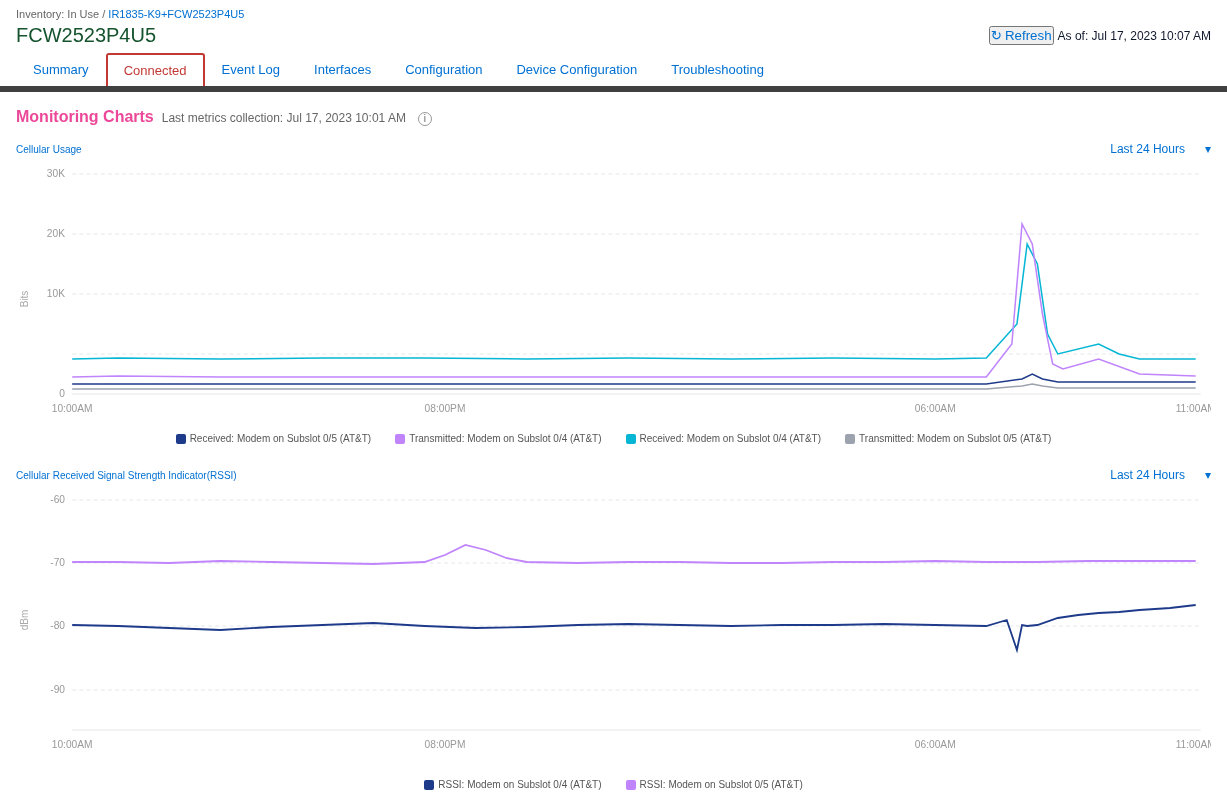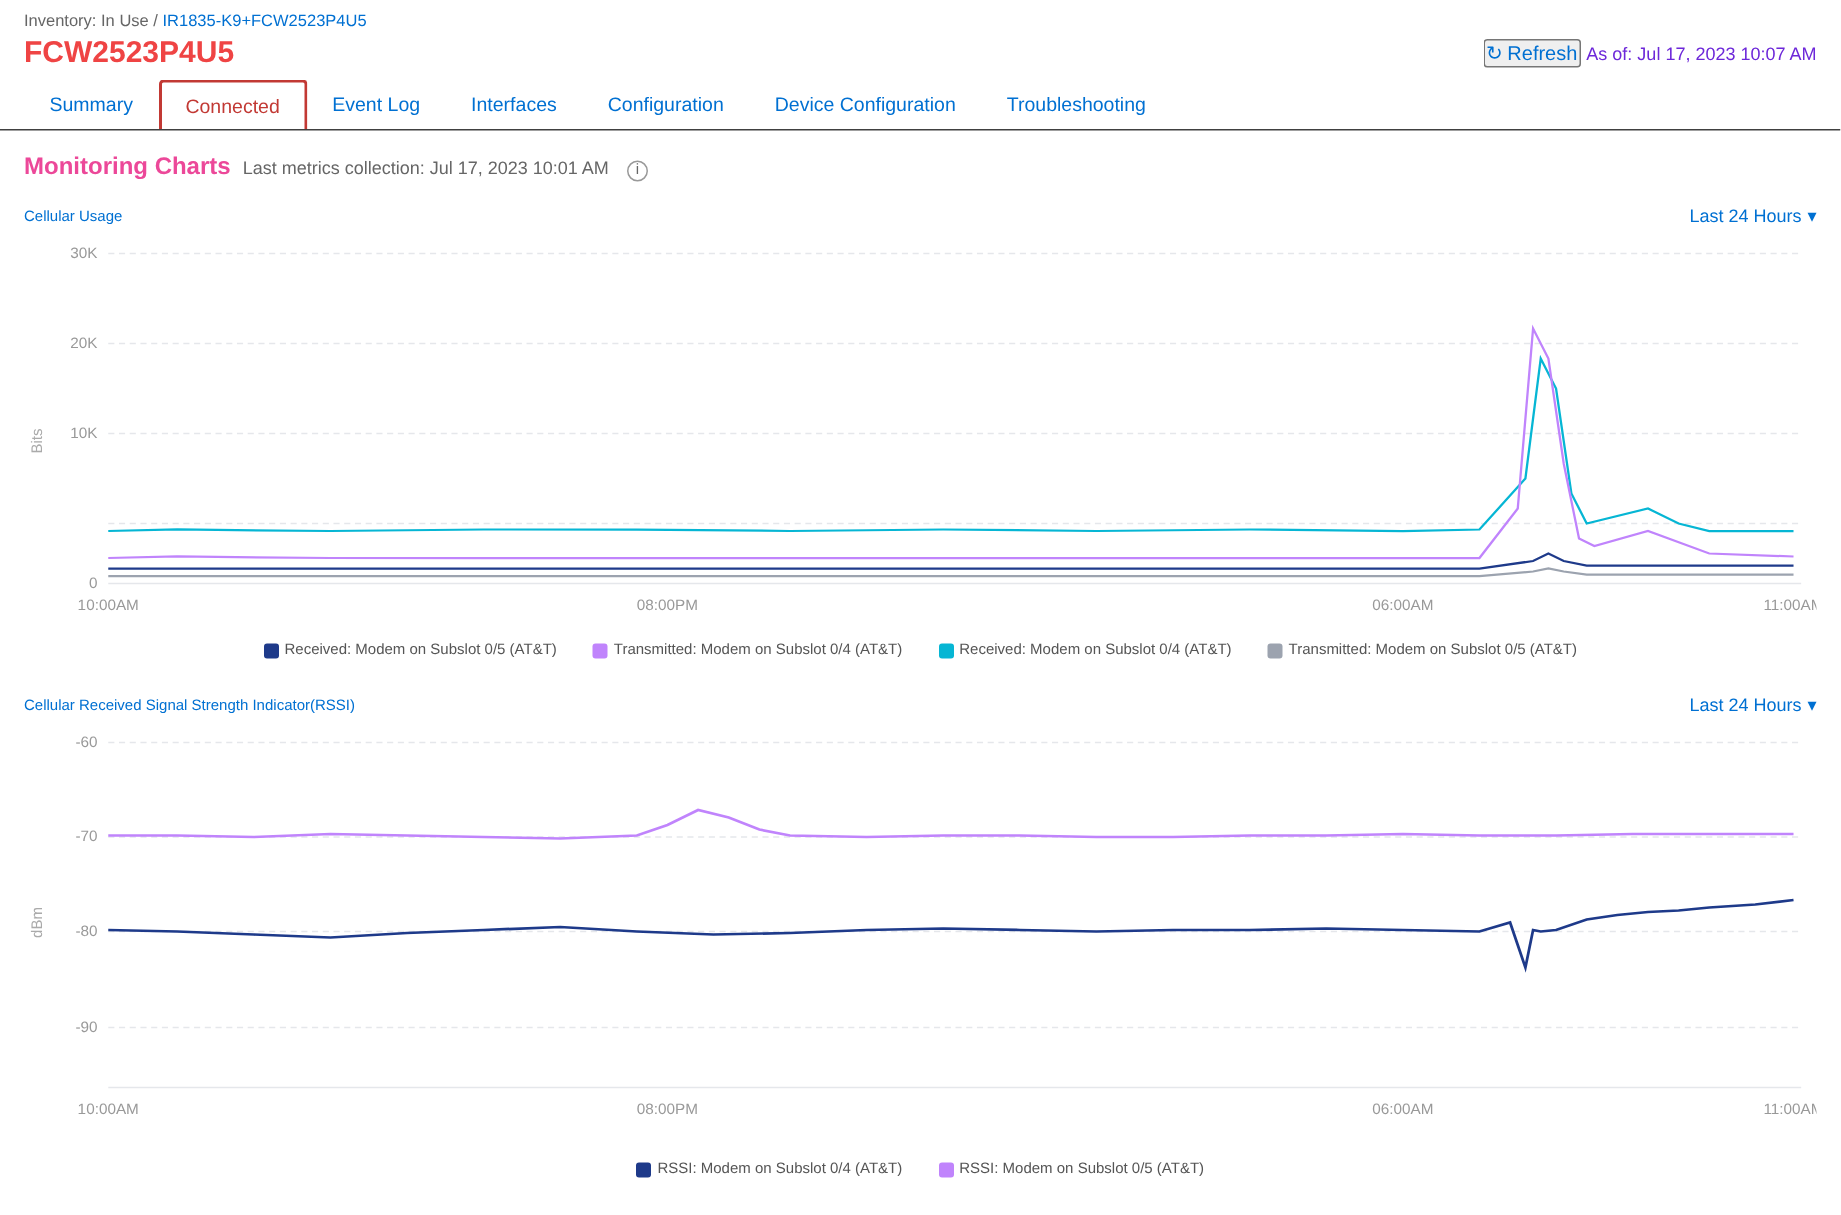--- a/index.html
+++ b/index.html
@@ -1,53 +1,53 @@
 <!DOCTYPE html>
 <html><head>
   <meta charset="utf-8">
   <style>
     * { box-sizing: border-box; margin: 0; padding: 0; }
     body { font-family: Arial, sans-serif; background: #fff; color: #333; font-size: 13px; }
     
     .top-bar {
       padding: 8px 16px 0;
-      border-bottom: 1px solid #404040;
+      border-bottom: 6px solid #404040;
     }
     .breadcrumb {
       font-size: 11px;
       color: #666;
       margin-bottom: 4px;
     }
     .breadcrumb a { color: #0070d2; text-decoration: none; }
     .device-title-row {
       display: flex;
       justify-content: space-between;
       align-items: center;
       margin-bottom: 6px;
     }
     .device-title {
       font-size: 20px;
-      font-weight: bold;
-      color: #ef4444;
+      font-weight: normal;
+      color: #14532d;
     }
     .refresh-area {
       font-size: 12px;
       color: #0070d2;
       display: flex;
       align-items: center;
       gap: 4px;
     }
     .refresh-btn {
       cursor: pointer;
       color: #0070d2;
       display: flex;
       align-items: center;
       gap: 3px;
     }
-    .refresh-timestamp { color: #6d28d9; }
+    .refresh-timestamp { color: #0f172a; }
 
     .nav-tabs {
       display: flex;
       gap: 0;
       border-bottom: none;
     }
     .nav-tab {
       padding: 8px 16px;
       cursor: pointer;
       font-size: 13px;
@@ -109,21 +109,21 @@
       font-size: 10px;
       color: #0070d2;
       font-weight: 500;
     }
     .time-range {
       font-size: 12px;
       color: #0070d2;
       cursor: pointer;
       display: flex;
       align-items: center;
-      gap: 4px;
+      gap: 20px;
     }
 
     .chart-container {
       position: relative;
       width: 100%;
       border: none;
     }
     .chart-canvas-wrap {
       position: relative;
       width: 100%;

